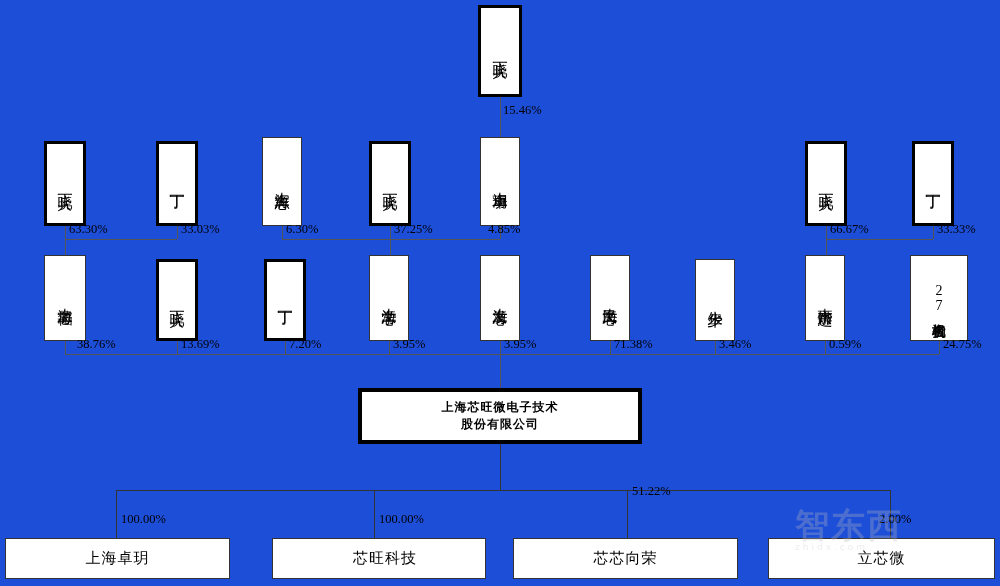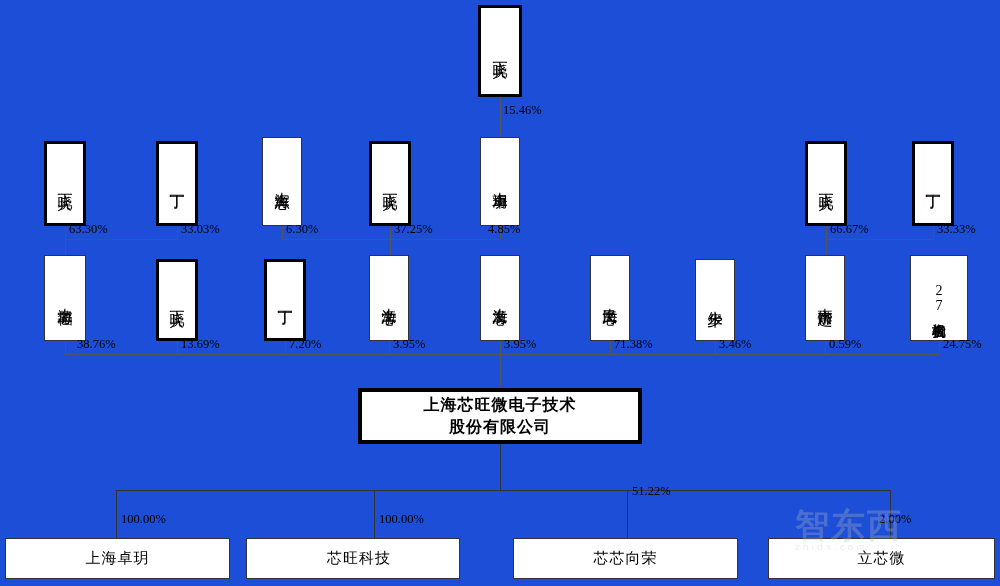--- a/index.html
+++ b/index.html
@@ -45,21 +45,21 @@
   .vbox.wide{ font-size:14px; letter-spacing:0px; }
 
   
   .hbox{
     font-size:16px;
     line-height:1.35;
     letter-spacing:1px;
   }
   .mainbox{
     border:4px solid #000;
-    font-size:16px;
+    font-size:12px;
     font-weight:bold;
     line-height:1.4;
     letter-spacing:1px;
   }
   .subbox{ font-size:15px; border:1px solid #333; }
 
   
   .vline{ position:absolute; width:1px; background:#555; z-index:1; }
   .hline{ position:absolute; height:1px; background:#555; z-index:1; }
   .vline.dark{ background:#333; }
@@ -226,21 +226,21 @@
   <div class="vline dark" style="left:890px;top:490px;height:48px;"></div>
 
   <div class="pct" style="left:121px;top:512px;">100.00%</div>
   <div class="pct" style="left:379px;top:512px;">100.00%</div>
   <div class="pct" style="left:632px;top:484px;">51.22%</div>
   <div class="pct" style="left:879px;top:512px;">2.00%</div>
 
   <div class="box hbox subbox" style="left:5px;top:538px;width:225px;height:41px;">
     <span>上海卓玥</span>
   </div>
-  <div class="box hbox subbox" style="left:246px;top:538px;width:214px;height:41px;padding-left:12px;">
+  <div class="box hbox subbox" style="left:272px;top:538px;width:214px;height:41px;padding-left:12px;">
     <span>芯旺科技</span>
   </div>
   <div class="box hbox subbox" style="left:768px;top:538px;width:227px;height:41px;">
     <span>立芯微</span>
   </div>
   <div class="box hbox subbox" style="left:513px;top:538px;width:225px;height:41px;">
     <span>芯芯向荣</span>
   </div>
 
   <div class="watermark">

